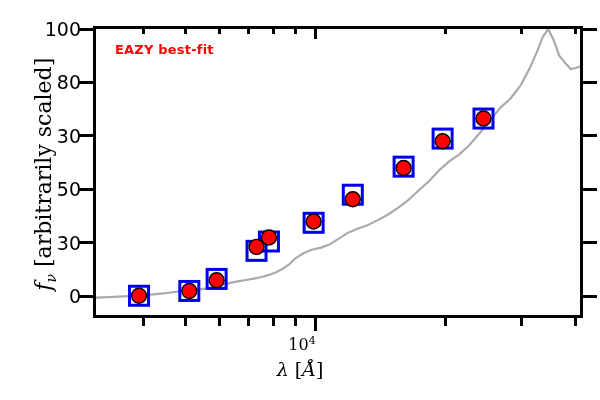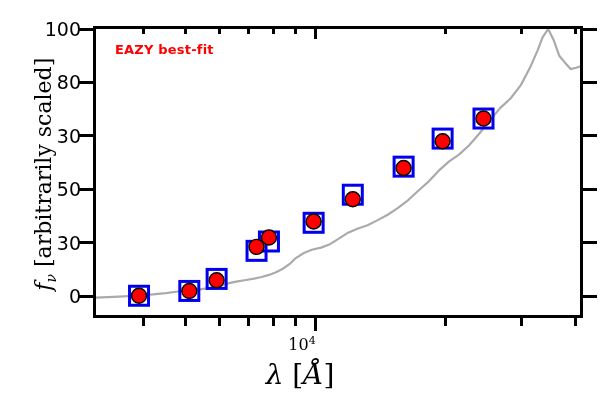--- a/index.html
+++ b/index.html
@@ -108,21 +108,21 @@
     vertical-align: super;
   }
   
   #xlabel {
     position: absolute;
     left: 0;
     top: 358px;
     width: 600px;
     text-align: center;
     font-family: "DejaVu Serif", serif;
-    font-size: 28px;
+    font-size: 19px;
     color: #000000;
   }
   #xlabel .ital { font-style: italic; }
   #ylabel {
     position: absolute;
     left: -125px;
     top: 160px;
     width: 340px;
     text-align: center;
     font-family: "DejaVu Serif", serif;

